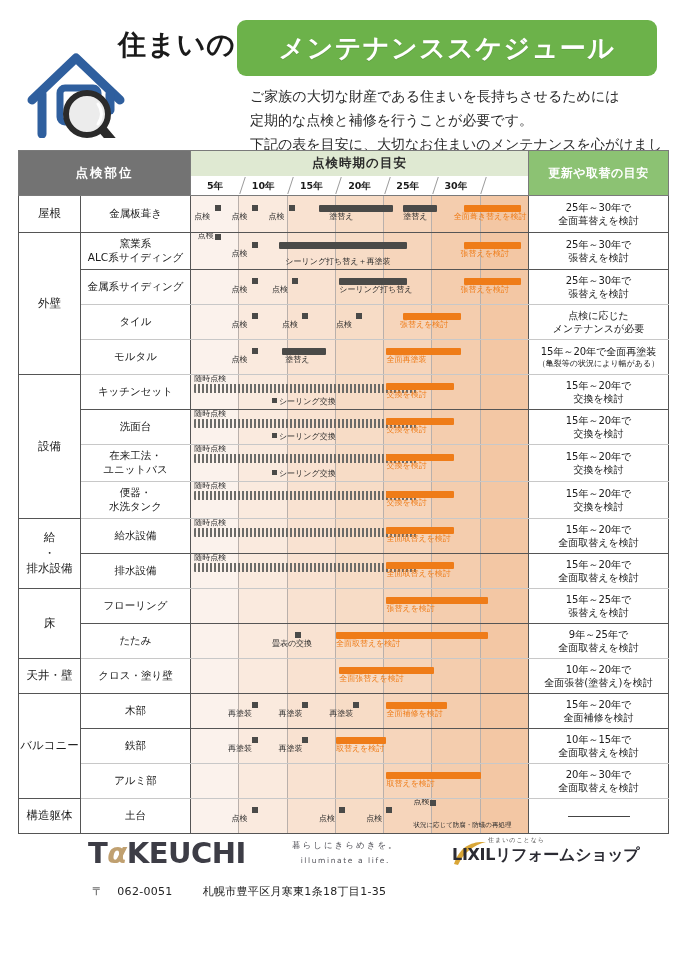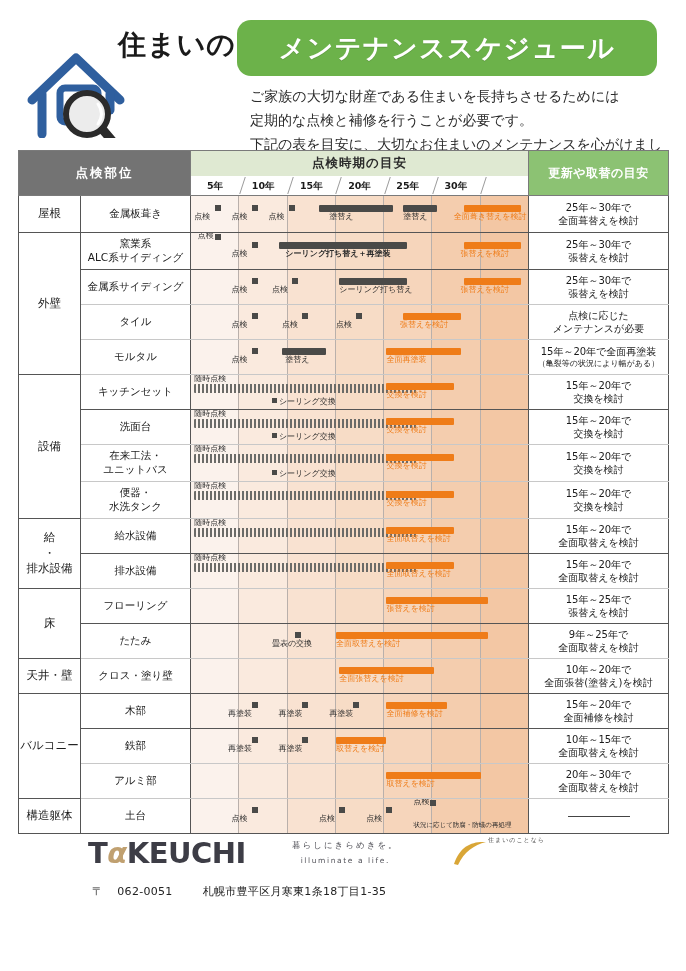--- a/index.html
+++ b/index.html
@@ -11,21 +11,21 @@
   }
   
   .header{position:relative;height:148px;}
   .logo-mark{position:absolute;left:24px;top:38px;width:118px;height:100px;}
   .title-sumai{
     position:absolute;left:118px;top:26px;
     font-size:28px;font-weight:bold;letter-spacing:1px;color:#1a1a1a;
   }
   .title-banner{
     position:absolute;left:237px;top:20px;width:420px;height:56px;
-    background:#6cb24a;border-radius:14px;
+    background:#6cb24a;border-radius:9px;
     display:flex;align-items:center;justify-content:center;
   }
   .title-banner span{
     color:#ffffff;font-size:26px;font-weight:bold;letter-spacing:1.5px;
     text-shadow:0 1px 0 rgba(0,0,0,.12);
   }
   .lead{
     position:absolute;left:250px;top:84px;width:420px;
     font-size:14px;line-height:1.72;color:#2b2b2b;
   }
@@ -249,21 +249,21 @@
                 <i class="c3"></i>
                 <i class="c4"></i>
                 <i class="c5"></i>
                 <i class="c6 last"></i>
               </div>
               <div class="tick" style="left: 7%; top: 1px;"></div>
               <div class="lbl" style="left: 2%; top: -1px;">点検</div>
               <div class="tick" style="left: 18%; top: 9px;"></div>
               <div class="lbl" style="left: 12%; top: 17px;">点検</div>
               <div class="bar dark" style="left: 26%; width: 38%; top: 9px;"></div>
-              <div class="lbl" style="left: 28%; top: 17px; font-weight: bold;">シーリング打ち替え＋再塗装</div>
+              <div class="lbl" style="left: 28%; top: 25px;">シーリング打ち替え＋再塗装</div>
               <div class="bar orange" style="left: 81%; width: 17%; top: 9px;"></div>
               <div class="lbl or" style="left: 80%; top: 17px;">張替えを検討</div>
             </div>
           </td>
           <td class="note">
             <div>25年～30年で</div>
             <div>張替えを検討</div>
           </td>
         </tr>
         <tr>
@@ -692,19 +692,20 @@
   <div class="f-tag">
     <span class="jp">暮らしにきらめきを。</span>
     <span class="en">illuminate a life.</span>
   </div>
 
   <svg class="f-swoosh" viewBox="0 0 36 26">
     <path d="M2 24 C8 6 20 1 34 2 C22 5 12 12 6 25 Z" fill="#d9a637"></path>
   </svg>
   <div class="f-lixil">
     <div class="ll-top">住まいのことなら</div>
+    <div class="ll-main">LIXILリフォームショップ</div>
   </div>
 
   <div class="f-addr">
     <span class="zip">〒</span><span class="pcode">062-0051</span><span>札幌市豊平区月寒東1条18丁目1-35</span>
   </div>
 
 </div>
 
 </body></html>

